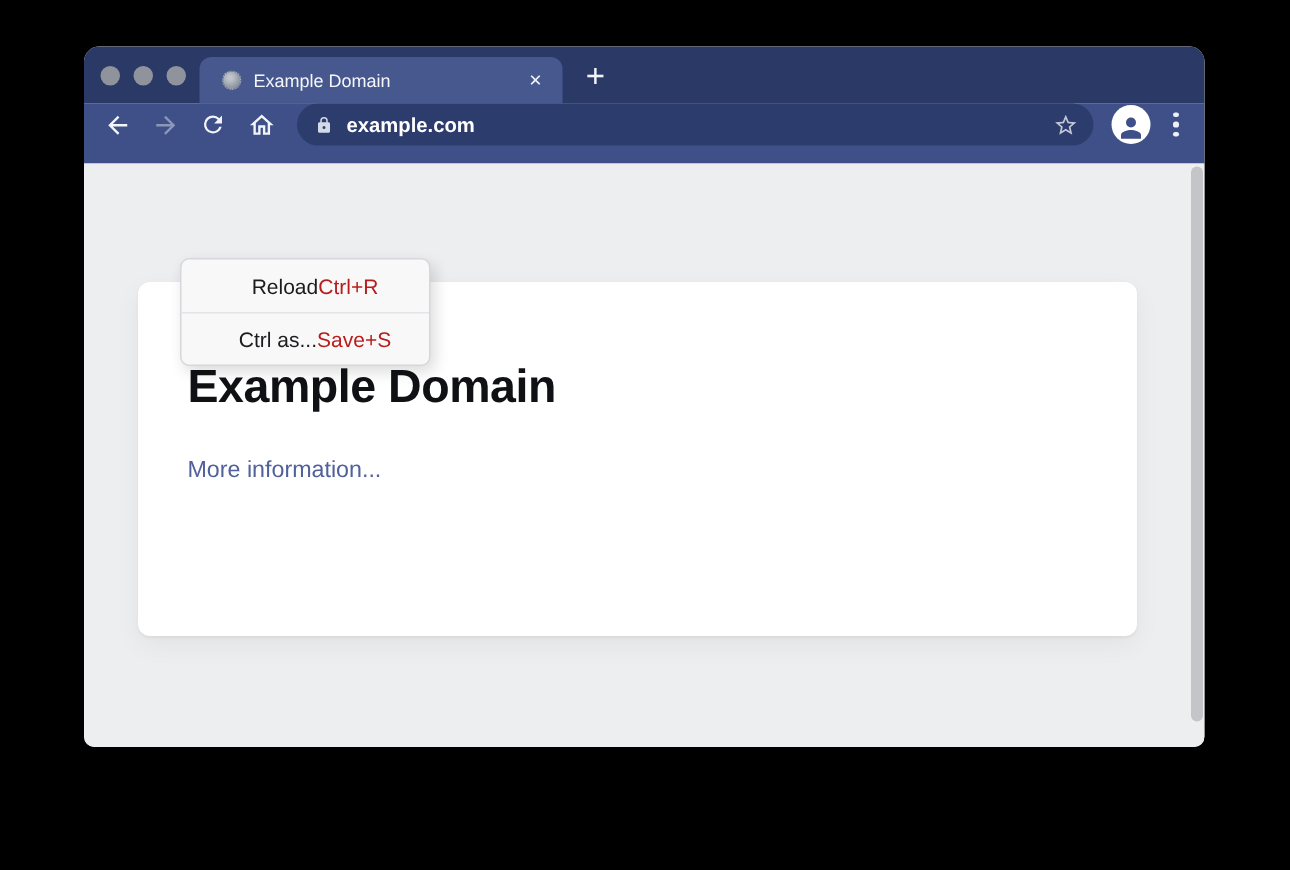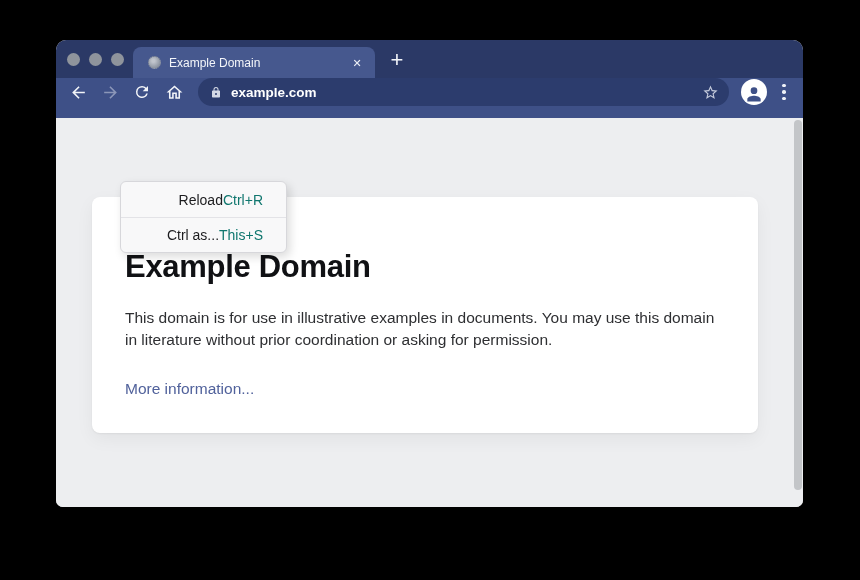--- a/index.html
+++ b/index.html
@@ -6,21 +6,21 @@
   html, body { width: 860px; height: 580px; }
   body {
     background: #000;
     font-family: "Liberation Sans", sans-serif;
     position: relative;
     overflow: hidden;
   }
 
   .window {
     position: absolute;
-    left: 56px; top: 40px;
+    left: 56px; top: 31px;
     width: 747px; height: 467px;
     border-radius: 10px 10px 7px 7px;
     overflow: hidden;
     background: #edeef0;
   }
 
   
   .titlebar {
     position: relative;
     height: 38px;
@@ -187,27 +187,27 @@
     background: #f8f8f9;
     border: 1px solid #d7d7db;
     border-radius: 6px;
     box-shadow: 3px 4px 10px rgba(0,0,0,0.14);
     overflow: hidden;
   }
   .context-item {
     height: 35px;
     display: flex;
     align-items: center;
-    justify-content: flex-end;
-    padding: 0 23px 0 25px;
+    justify-content: center;
+    padding: 0 12px 0 25px;
     font-size: 14px;
   }
   .context-item + .context-item { border-top: 1px solid #e3e3e7; }
   .context-label { color: #1c1c1f; }
-  .context-shortcut { color: #0f766e; }
+  .context-shortcut { color: #b91c1c; }
 </style>
 </head>
 <body>
 
 <div class="window">
 
   <div class="titlebar">
     <div class="traffic-lights">
       <span class="traffic-light"></span>
       <span class="traffic-light"></span>
@@ -259,31 +259,30 @@
     <div class="menu-dots">
       <i></i>
       <i></i>
       <i></i>
     </div>
   </div>
 
   <div class="content">
     <div class="card">
       <h1 class="page-heading">Example Domain</h1>
-      <p class="page-body">This domain is for use in illustrative examples in documents. You may use this domain in literature without prior coordination or asking for permission.</p>
       <a class="page-link" href="#">More information...</a>
     </div>
 
     <div class="context-menu">
       <div class="context-item">
         <span class="context-label">Reload</span>
         <span class="context-shortcut">Ctrl+R</span>
       </div>
       <div class="context-item">
         <span class="context-label">Ctrl as...</span>
-        <span class="context-shortcut">This+S</span>
+        <span class="context-shortcut">Save+S</span>
       </div>
     </div>
 
     <div class="scrollbar-thumb"></div>
   </div>
 
 </div>
 
 </body></html>

